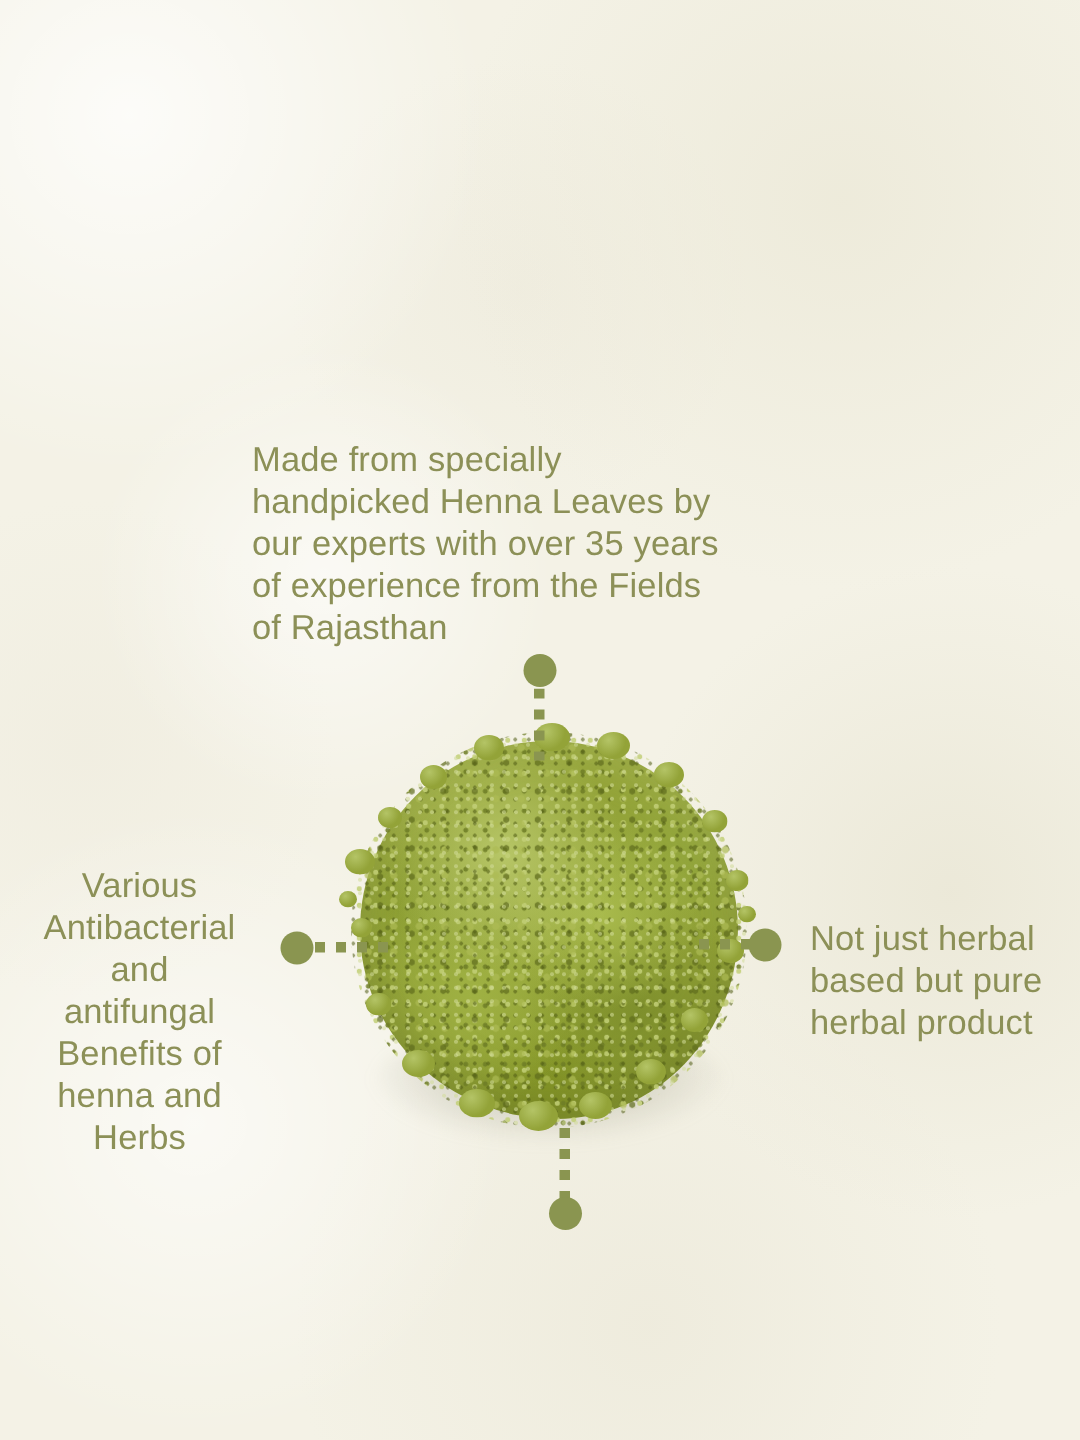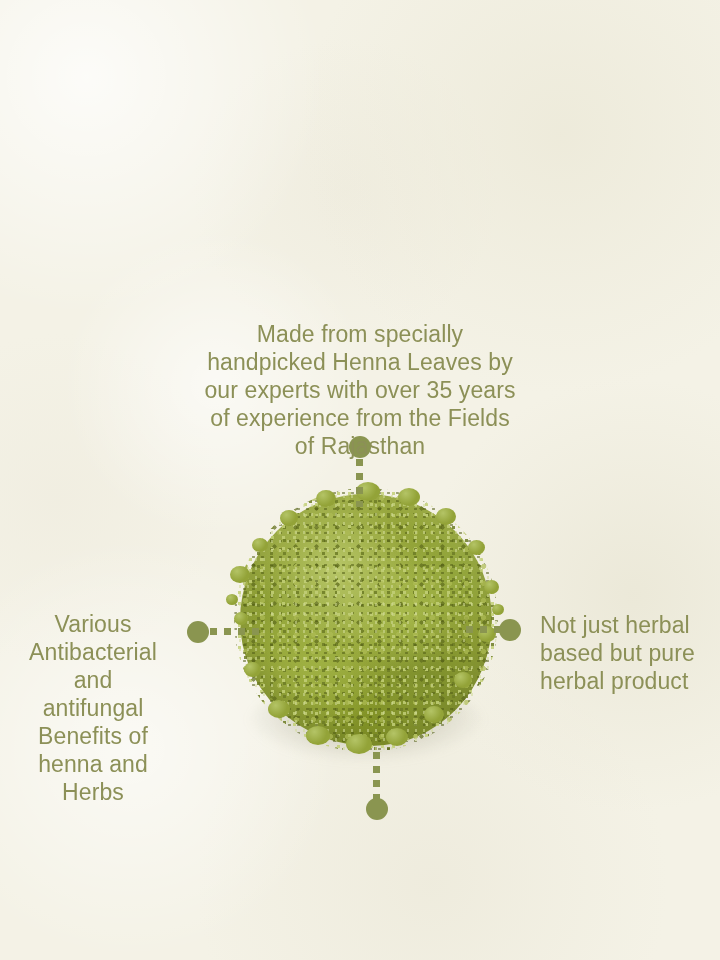--- a/index.html
+++ b/index.html
@@ -37,26 +37,24 @@
     color: #8c9057;
     font-size: 23px;
     line-height: 1.22;
     letter-spacing: 0.1px;
     white-space: pre-line;
   }
   .callout-top {
     left: 168px;
     top: 292px;
     width: 384px;
-    text-align: center;
-    margin-top: 28px;
   }
   .callout-left {
     left: 4px;
-    top: 610px;
+    top: 576px;
     width: 178px;
     text-align: center;
   }
   .callout-right {
     left: 540px;
     top: 611px;
     width: 190px;
     text-align: left;
   }
   .callout-bottom {

